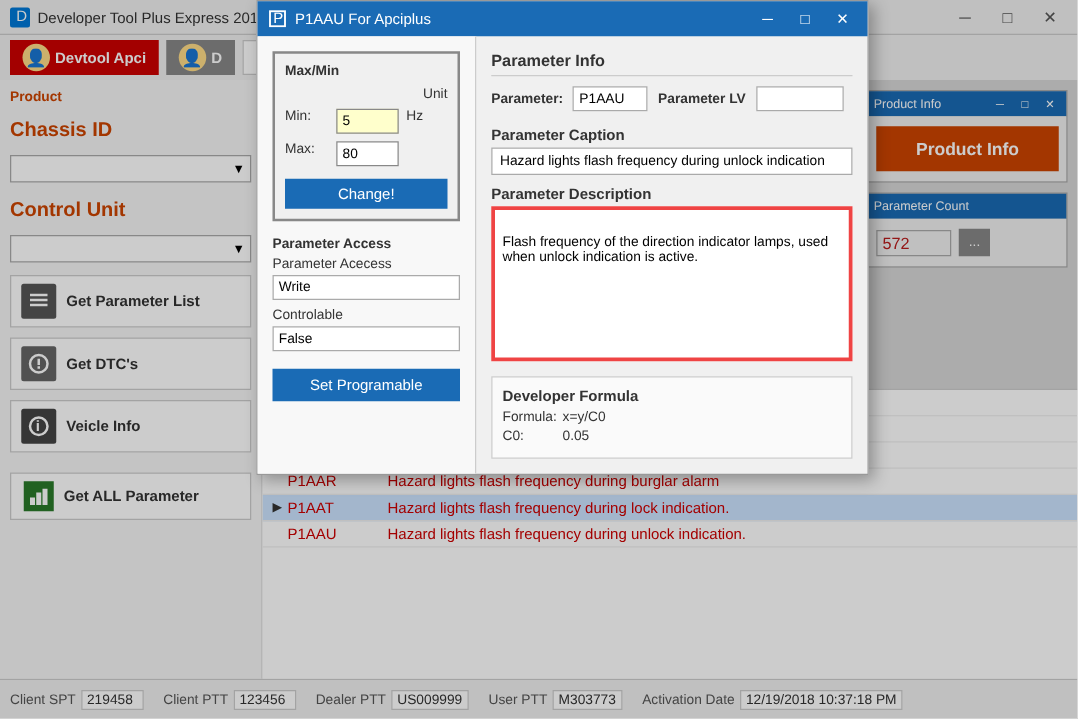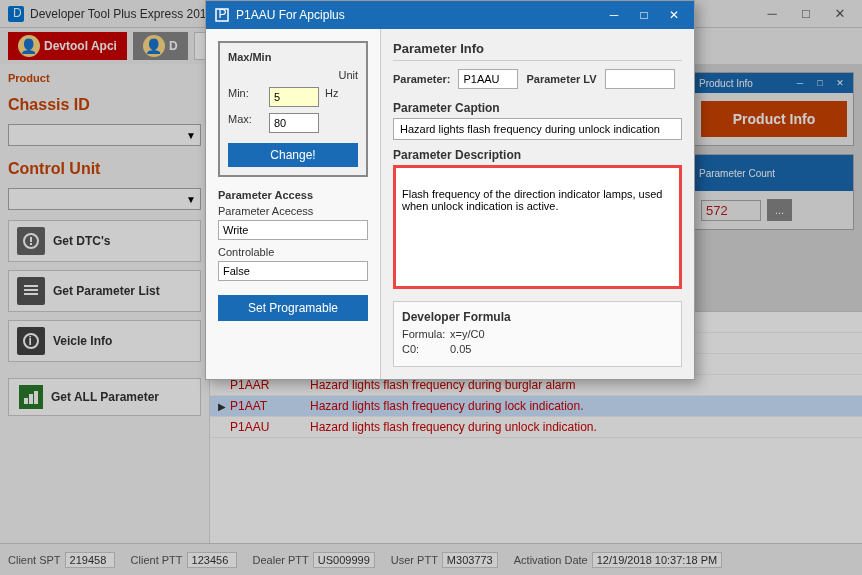--- a/index.html
+++ b/index.html
@@ -330,39 +330,39 @@
         <span></span>
         <span class="sidebar-combo-arrow">▼</span>
       </div>
       <span class="sidebar-big-label">Control Unit</span>
       <div class="sidebar-combo">
         <span></span>
         <span class="sidebar-combo-arrow">▼</span>
       </div>
 
       <div class="sidebar-btn">
+        <div class="sidebar-btn-icon" style="background:#555;">
+          <svg width="18" height="18" viewBox="0 0 18 18">
+              <rect x="2" y="3" width="14" height="2" fill="white"></rect>
+              <rect x="2" y="7" width="14" height="2" fill="white"></rect>
+              <rect x="2" y="11" width="14" height="2" fill="white"></rect>
+            </svg>
+        </div>
+        <span class="sidebar-btn-text">Get Parameter List</span>
+      </div>
+
+      <div class="sidebar-btn">
         <div class="sidebar-btn-icon" style="background:#666;">
           <svg width="18" height="18" viewBox="0 0 18 18">
               <ellipse cx="9" cy="9" rx="7" ry="7" fill="none" stroke="white" stroke-width="2"></ellipse>
               <rect x="8" y="5" width="2" height="5" fill="white"></rect>
               <rect x="8" y="11" width="2" height="2" fill="white"></rect>
             </svg>
         </div>
         <span class="sidebar-btn-text">Get DTC's</span>
-      </div>
-
-      <div class="sidebar-btn">
-        <div class="sidebar-btn-icon" style="background:#555;">
-          <svg width="18" height="18" viewBox="0 0 18 18">
-              <rect x="2" y="3" width="14" height="2" fill="white"></rect>
-              <rect x="2" y="7" width="14" height="2" fill="white"></rect>
-              <rect x="2" y="11" width="14" height="2" fill="white"></rect>
-            </svg>
-        </div>
-        <span class="sidebar-btn-text">Get Parameter List</span>
       </div>
 
       <div class="sidebar-btn">
         <div class="sidebar-btn-icon" style="background:#444;">
           <svg width="18" height="18" viewBox="0 0 18 18">
               <circle cx="9" cy="9" r="7" fill="none" stroke="white" stroke-width="2"></circle>
               <text x="6.5" y="13" font-size="9" fill="white" font-weight="bold">i</text>
             </svg>
         </div>
         <span class="sidebar-btn-text">Veicle Info</span>
@@ -394,21 +394,21 @@
                 <button class="modal-titlebar-btn" style="width:18px;height:14px;font-size:9px;">□</button>
                 <button class="modal-titlebar-btn close" style="width:18px;height:14px;font-size:9px;">✕</button>
               </div>
             </div>
             <div style="padding:8px 6px; background:#f0f0f0;">
               <button class="product-info-btn" style="width:100%; padding:10px; font-size:14px; background:#cc4400; color:white; border:none; cursor:pointer; font-weight:bold;">Product Info</button>
             </div>
           </div>
 
           <div style="background:#ccc; border:1px solid #aaa; width:160px;">
-            <div style="background:#1a6bb5; height:36px; display:flex; align-items:center; padding:0 4px;">
+            <div style="background:#1a6bb5; height:20px; display:flex; align-items:center; padding:0 4px;">
               <span style="color:white; font-size:10px;">Parameter Count</span>
             </div>
             <div style="padding:8px 6px; background:#f0f0f0; display:flex; align-items:center; gap:6px;">
               <div class="param-count-value">572</div>
               <button style="background:#888; border:none; height:22px; padding:0 8px; color:white; cursor:pointer; font-size:11px;">...</button>
             </div>
           </div>
         </div>
       </div>
 

